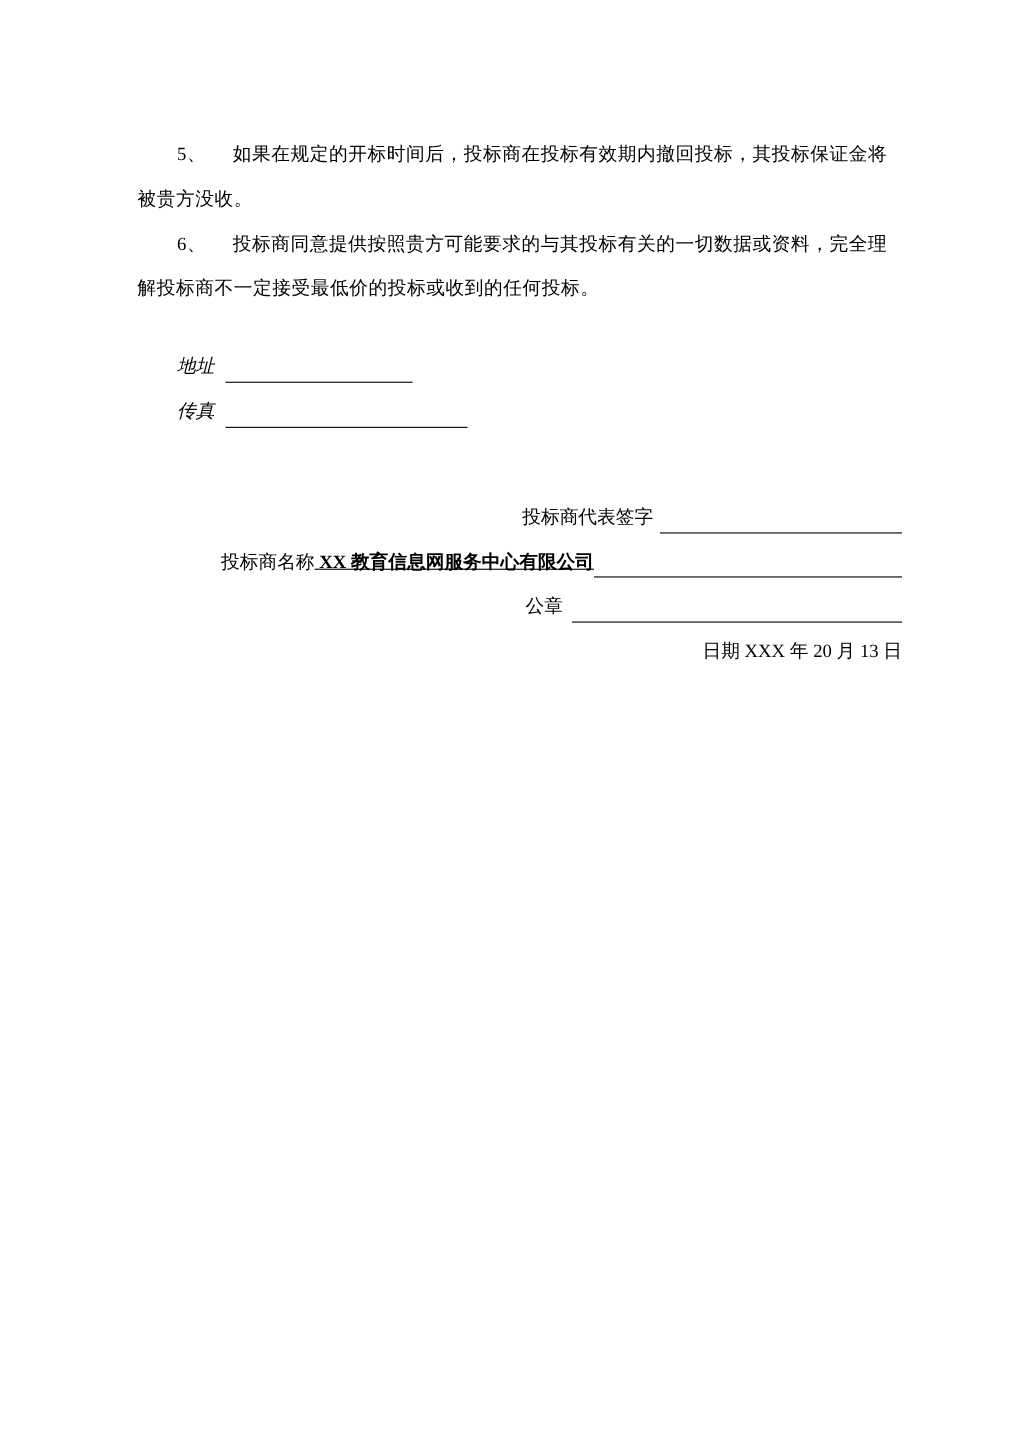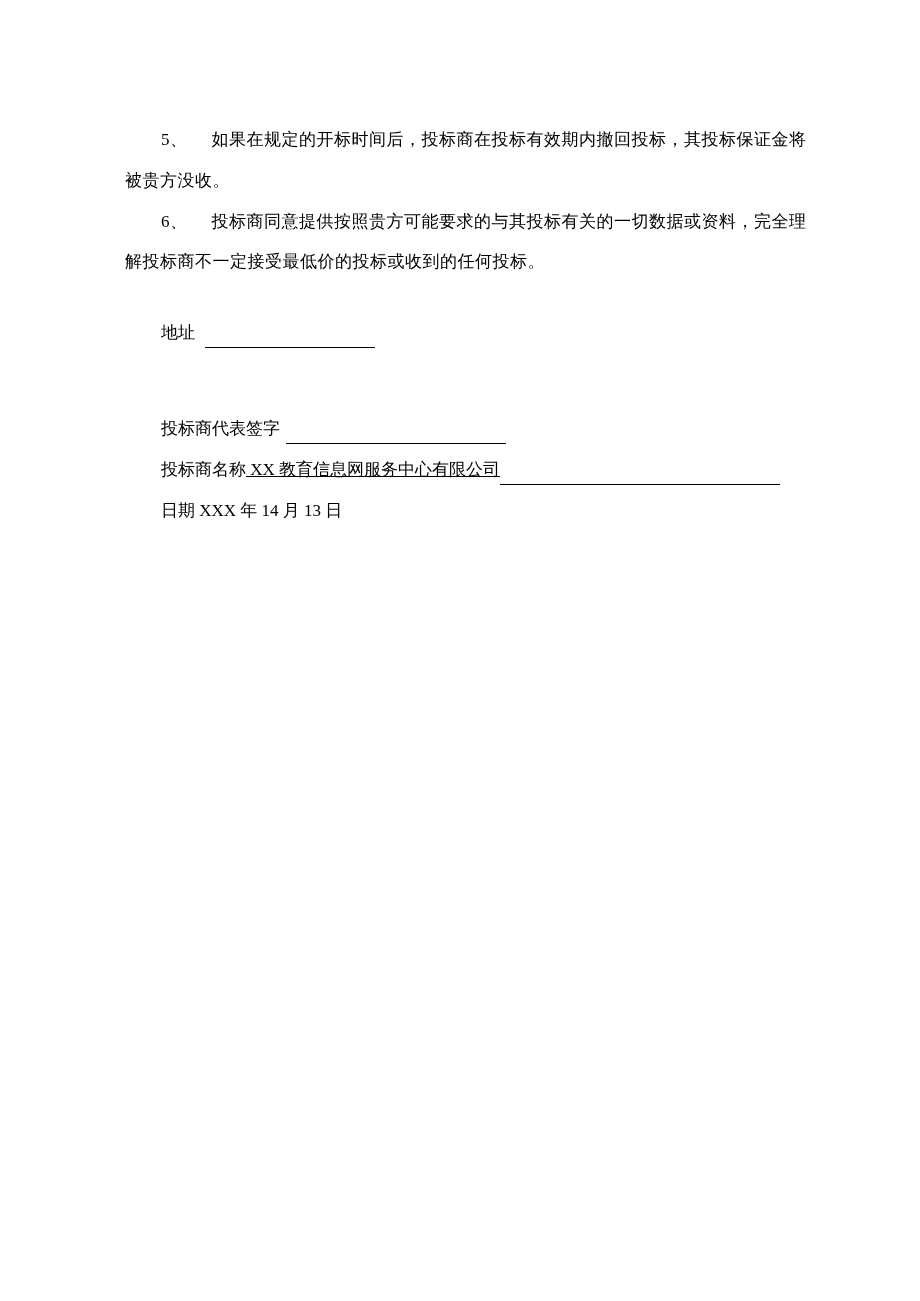--- a/index.html
+++ b/index.html
@@ -28,20 +28,21 @@
     .number {
       margin-right: 24px;
     }
     .contact-section {
       margin-top: 30px;
       padding-left: 36px;
       line-height: 2.4;
     }
     .contact-line {
       margin-bottom: 0px;
+      font-style: italic;
     }
     .underline-short {
       border-bottom: 1px solid #000;
       display: inline-block;
       width: 170px;
       vertical-align: bottom;
       margin-left: 6px;
       position: relative;
       top: -6px;
     }
@@ -77,24 +78,26 @@
       display: inline-block;
       width: 280px;
       vertical-align: bottom;
       position: relative;
       top: -6px;
     }
     .signature-section {
       margin-top: 55px;
       padding-left: 36px;
       line-height: 2.4;
+      text-align: right;
     }
     .company-name-underline {
       text-decoration: underline;
       padding-bottom: 1px;
+      font-weight: bold;
     }
     .sig-line {
       margin-bottom: 0px;
     }
   </style>
 </head>
 <body>
 
 <div class="doc-content">
 
@@ -105,28 +108,36 @@
   <p class="numbered-item">
     <span class="number">6、</span><span>投标商同意提供按照贵方可能要求的与其投标有关的一切数据或资料，完全理解投标商不一定接受最低价的投标或收到的任何投标。</span>
   </p>
 
 
   <div class="contact-section">
     <p class="contact-line">
       <span>地址</span>
       <span class="underline-short"></span>
     </p>
+    <p class="contact-line">
+      <span>传真</span>
+      <span class="underline-medium"></span>
+    </p>
   </div>
 
   <div class="signature-section">
     <p class="sig-line">
       <span>投标商代表签字</span>
       <span class="underline-medium2"></span>
     </p>
     <p class="sig-line">
       <span>投标商名称</span><span class="company-name-underline"> XX 教育信息网服务中心有限公司</span><span class="underline-xlong"></span>
     </p>
     <p class="sig-line">
-      <span>日期</span><span> XXX 年 14 月 13 日</span>
+      <span>公章</span>
+      <span class="underline-long"></span>
+    </p>
+    <p class="sig-line">
+      <span>日期</span><span> XXX 年 20 月 13 日</span>
     </p>
   </div>
 
 </div>
 
 </body></html>

